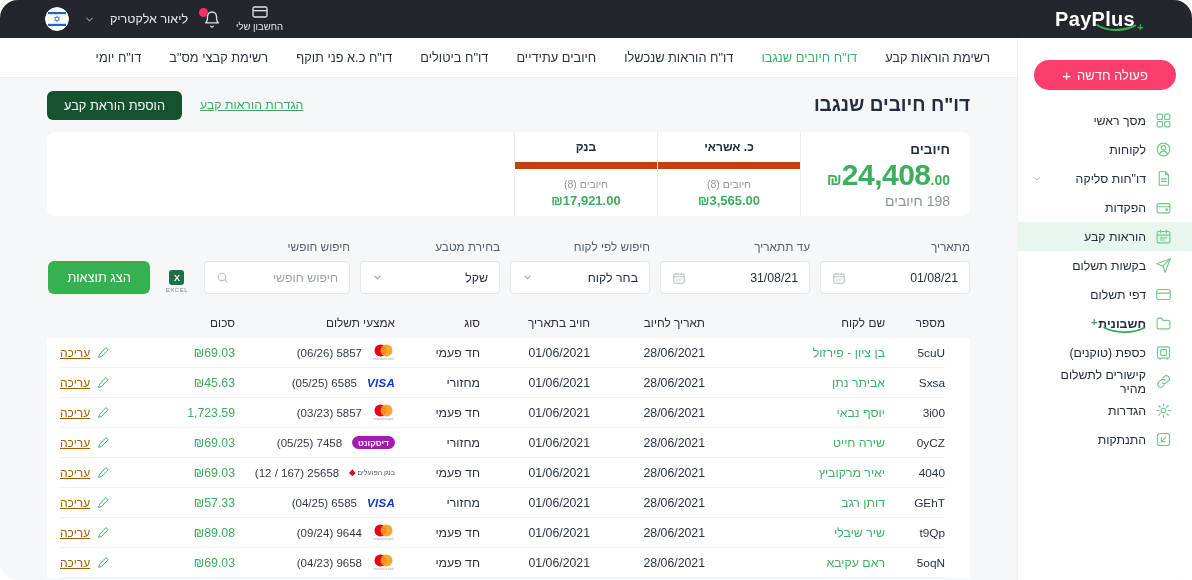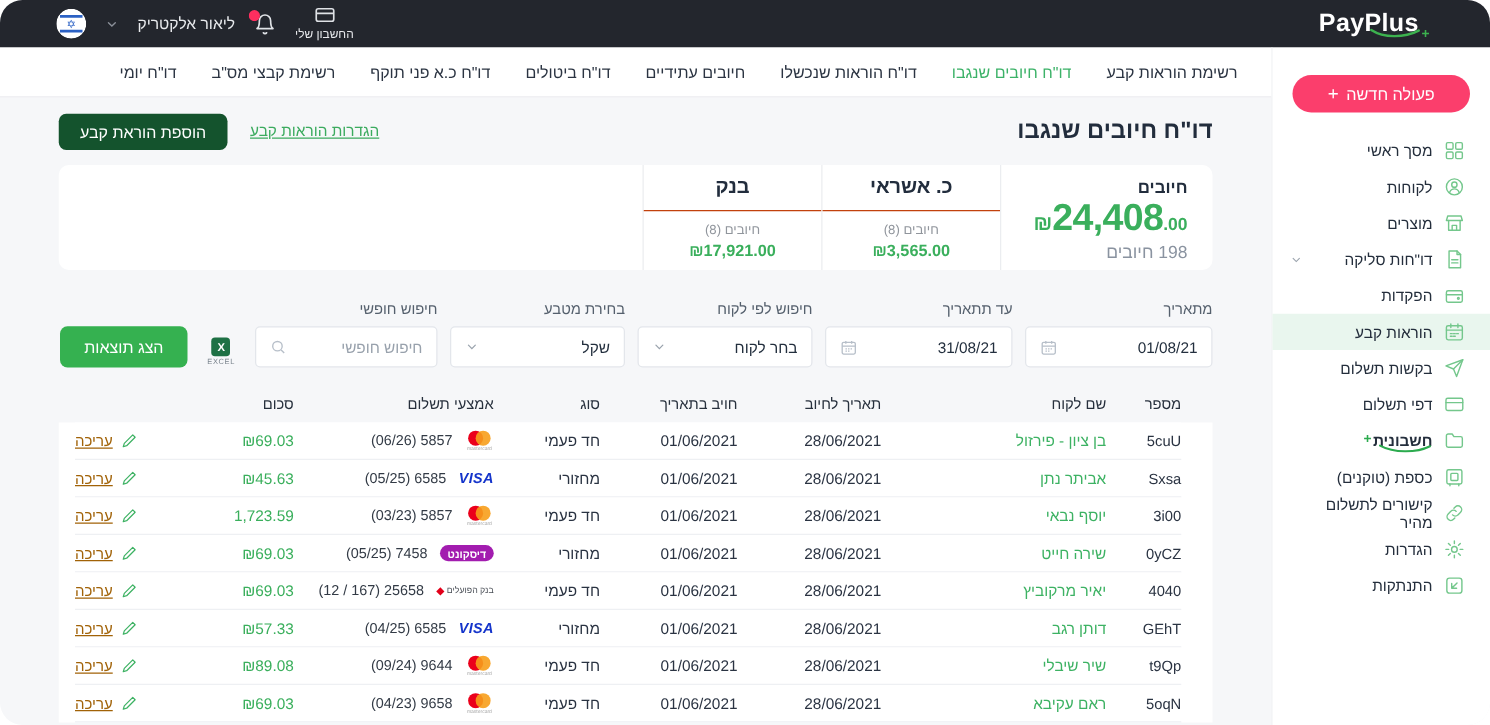--- a/index.html
+++ b/index.html
@@ -48,21 +48,21 @@
   
   .summary{margin-top:12px;height:84px;background:#fff;border-radius:8px;display:flex;}
   .charges{width:170px;padding:10px 20px 0 0;border-left:1px solid #ebedf0;}
   .charges-title{font-size:13.5px;font-weight:700;color:#222d3d;text-align:right;}
   .big-amt{display:flex;direction:ltr;justify-content:flex-end;align-items:baseline;color:#3aaf5c;margin-top:1px;}
   .big-amt .cur{font-size:17px;font-weight:600;}
   .big-amt .int{font-size:30px;font-weight:600;letter-spacing:-.5px;}
   .big-amt .frac{font-size:14px;font-weight:600;}
   .charges-count{font-size:14px;color:#8a93a0;text-align:right;margin-top:1px;}
   .sum-cell{width:143px;border-left:1px solid #ebedf0;display:flex;flex-direction:column;}
-  .cell-head{height:37px;display:flex;align-items:center;justify-content:center;font-weight:700;font-size:16px;color:#222d3d;border-bottom:1px solid #c2410c;}
+  .cell-head{height:37px;display:flex;align-items:center;justify-content:center;font-weight:700;font-size:12px;color:#222d3d;border-bottom:7px solid #c2410c;}
   .cell-body{flex:1;display:flex;flex-direction:column;align-items:center;justify-content:center;gap:3px;}
   .cell-count{font-size:10.5px;color:#90959c;}
   .cell-amt{font-size:13px;color:#3aaf5c;font-weight:600;direction:ltr;}
 
   
   .filters{margin-top:24px;display:flex;align-items:flex-end;gap:10px;}
   .fgroup{display:flex;flex-direction:column;gap:7px;}
   .flabel{font-size:11.8px;color:#55606d;text-align:right;}
   .field{height:33px;border:1px solid #e3e6eb;background:#fff;border-radius:4px;display:flex;align-items:center;justify-content:space-between;padding:0 11px;font-size:12.3px;color:#232f3e;cursor:pointer;}
   .w150{width:150px;}.w140{width:140px;}.w146{width:146px;}
@@ -168,30 +168,20 @@
                 <circle cx="12" cy="12" r="9"></circle>
                 <circle cx="12" cy="9.5" r="3"></circle>
                 <path d="M6.5 18.5c1.2-3 3.2-4.2 5.5-4.2s4.3 1.2 5.5 4.2"></path>
               </svg>
             </span>
             <span>לקוחות</span>
           </div>
           <div class="side-item">
             <span class="s-ic">
               <svg width="17" height="17" viewBox="0 0 24 24" fill="none" stroke="#74c78c" stroke-width="1.6" stroke-linecap="round" stroke-linejoin="round">
-                <path d="M4.5 4h15l1.5 5h-18z"></path>
-                <path d="M5.5 9v11h13V9"></path>
-                <path d="M9.5 20v-5.5h5V20"></path>
-              </svg>
-            </span>
-            <span>מוצרים</span>
-          </div>
-          <div class="side-item">
-            <span class="s-ic">
-              <svg width="17" height="17" viewBox="0 0 24 24" fill="none" stroke="#74c78c" stroke-width="1.6" stroke-linecap="round" stroke-linejoin="round">
                 <path d="M6 2.5h9l4 4V21.5H6z"></path>
                 <path d="M15 2.5v4h4"></path>
                 <path d="M9 12.5h7M9 16h7"></path>
               </svg>
             </span>
             <span>דו"חות סליקה</span>
             <span class="s-ch">
               <svg width="10" height="10" viewBox="0 0 24 24" fill="none" stroke="#9aa3ad" stroke-width="2.2" stroke-linecap="round">
                 <path d="M6 9l6 6 6-6"></path>
               </svg>

